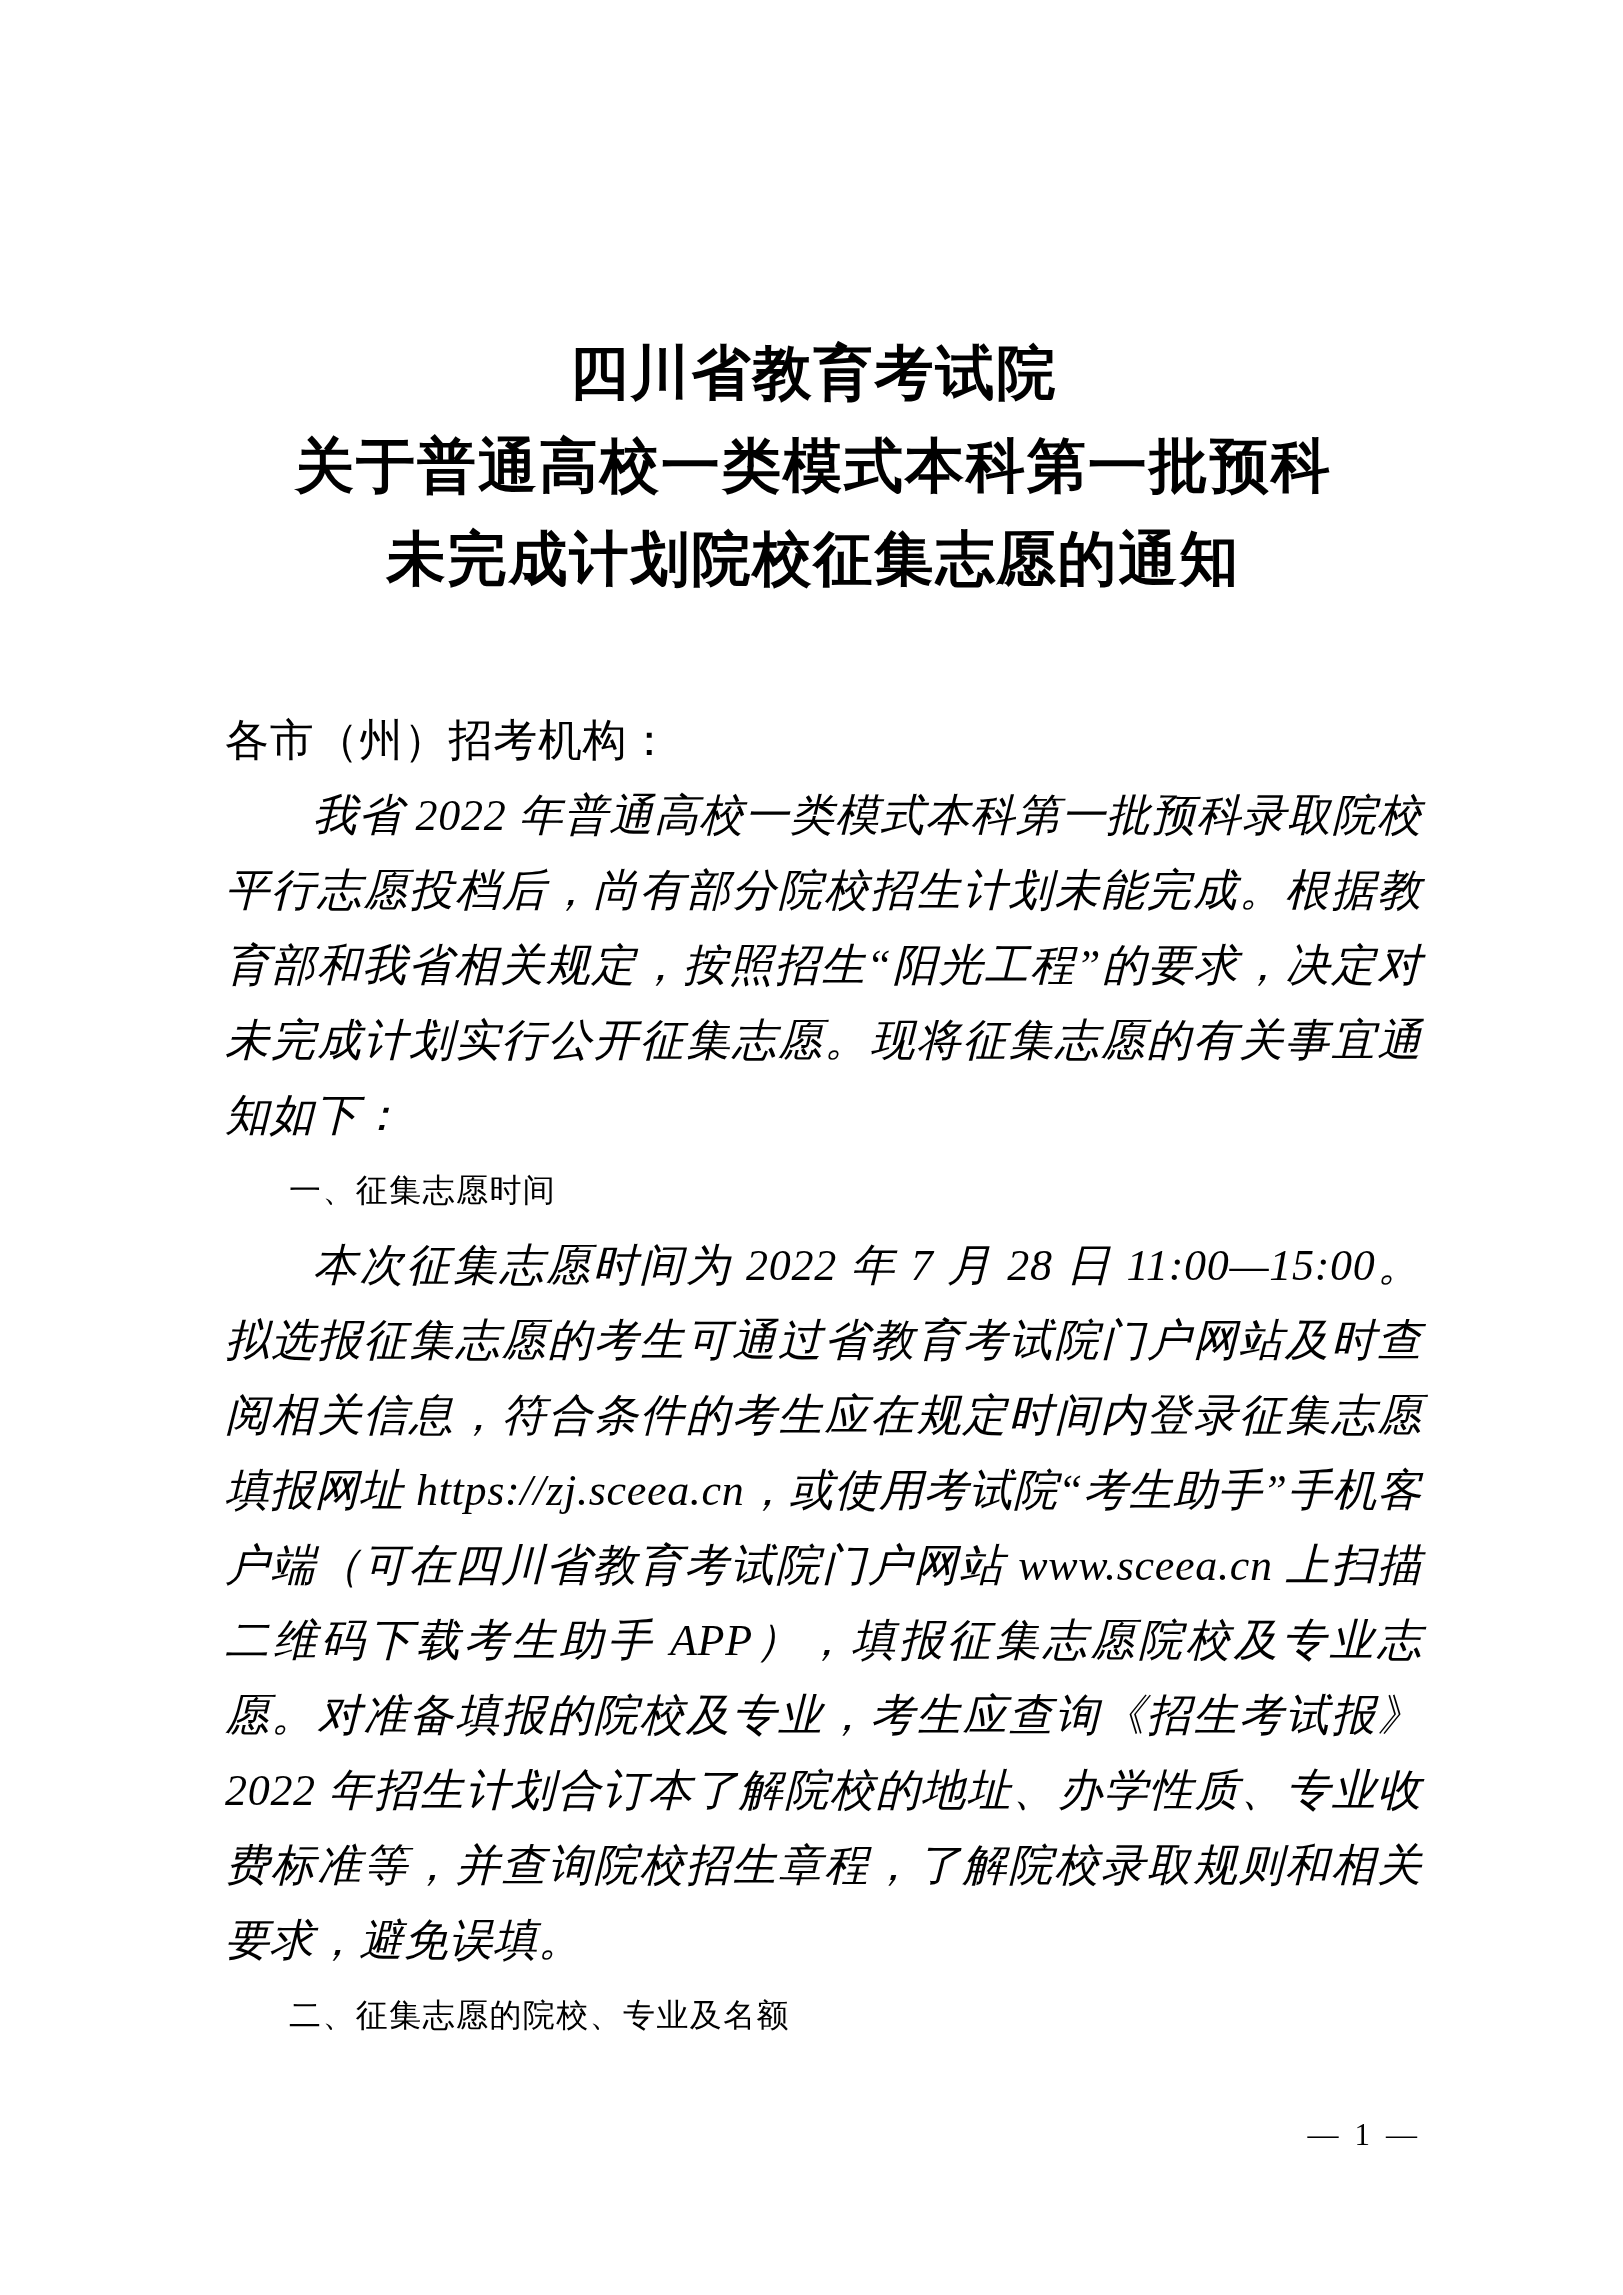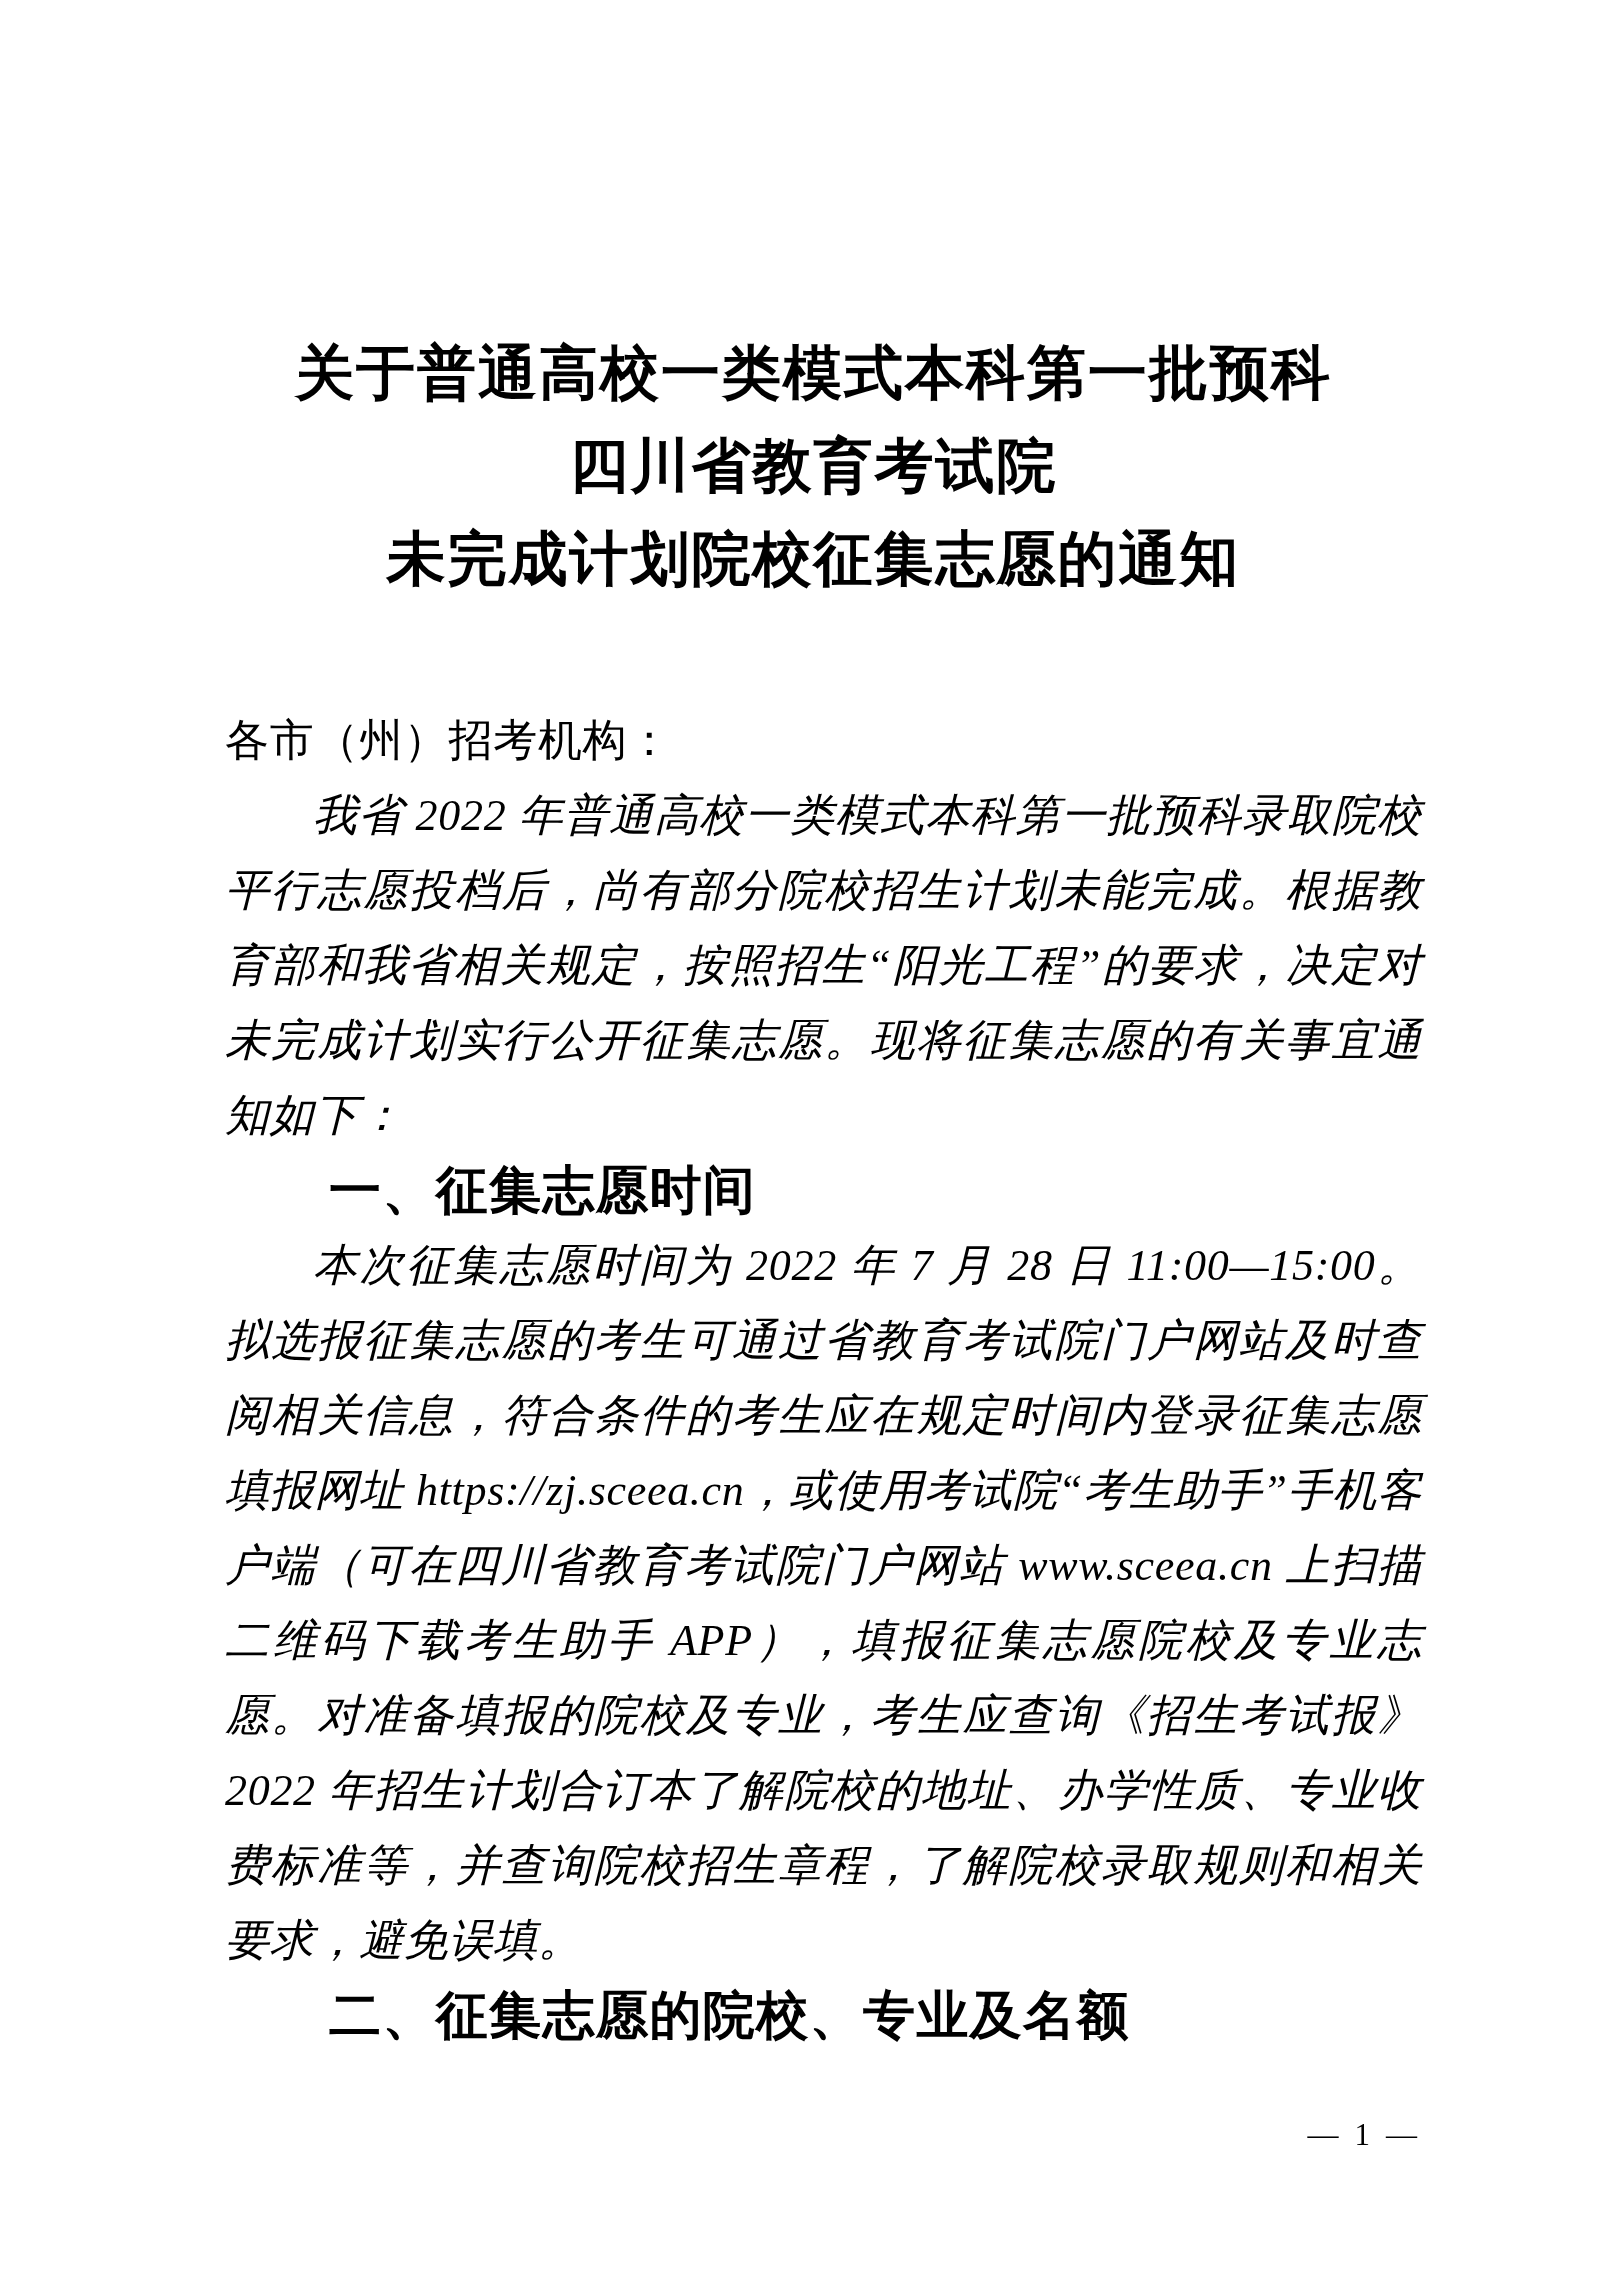--- a/index.html
+++ b/index.html
@@ -42,23 +42,23 @@
     margin: 0;
     text-indent: 0;
   }
   .para {
     margin: 0;
     text-indent: 2em;
     font-style: italic;
   }
   .heading {
     margin: 0;
-    font-size: 52px;
+    font-size: 32px;
     line-height: 75px;
-    font-weight: 700;
+    font-weight: 400;
     text-indent: 2em;
     font-family: "Liberation Sans", sans-serif;
     letter-spacing: 1.4px;
   }
   .page-footer {
     position: absolute;
     right: 202px;
     bottom: 145px;
     font-size: 31px;
     line-height: 31px;
@@ -66,22 +66,22 @@
     letter-spacing: 4.1px;
   }
 </style>
 </head>
 <body>
 
 <div class="page">
   <div class="content">
 
     <header class="title-block">
+      <div class="title-line">四川省教育考试院</div>
       <div class="title-line">关于普通高校一类模式本科第一批预科</div>
-      <div class="title-line">四川省教育考试院</div>
       <div class="title-line">未完成计划院校征集志愿的通知</div>
     </header>
 
     <main class="body-text">
       <p class="salutation">各市（州）招考机构：</p>
       <p class="para">我省 2022 年普通高校一类模式本科第一批预科录取院校平行志愿投档后，尚有部分院校招生计划未能完成。根据教育部和我省相关规定，按照招生“阳光工程”的要求，决定对未完成计划实行公开征集志愿。现将征集志愿的有关事宜通知如下：</p>
       <p class="heading">一、征集志愿时间</p>
       <p class="para">本次征集志愿时间为 2022 年 7 月 28 日 11:00—15:00。拟选报征集志愿的考生可通过省教育考试院门户网站及时查阅相关信息，符合条件的考生应在规定时间内登录征集志愿填报网址 https://zj.sceea.cn，或使用考试院“考生助手”手机客户端（可在四川省教育考试院门户网站 www.sceea.cn 上扫描二维码下载考生助手 APP），填报征集志愿院校及专业志愿。对准备填报的院校及专业，考生应查询《招生考试报》2022 年招生计划合订本了解院校的地址、办学性质、专业收费标准等，并查询院校招生章程，了解院校录取规则和相关要求，避免误填。</p>
       <p class="heading">二、征集志愿的院校、专业及名额</p>
     </main>

